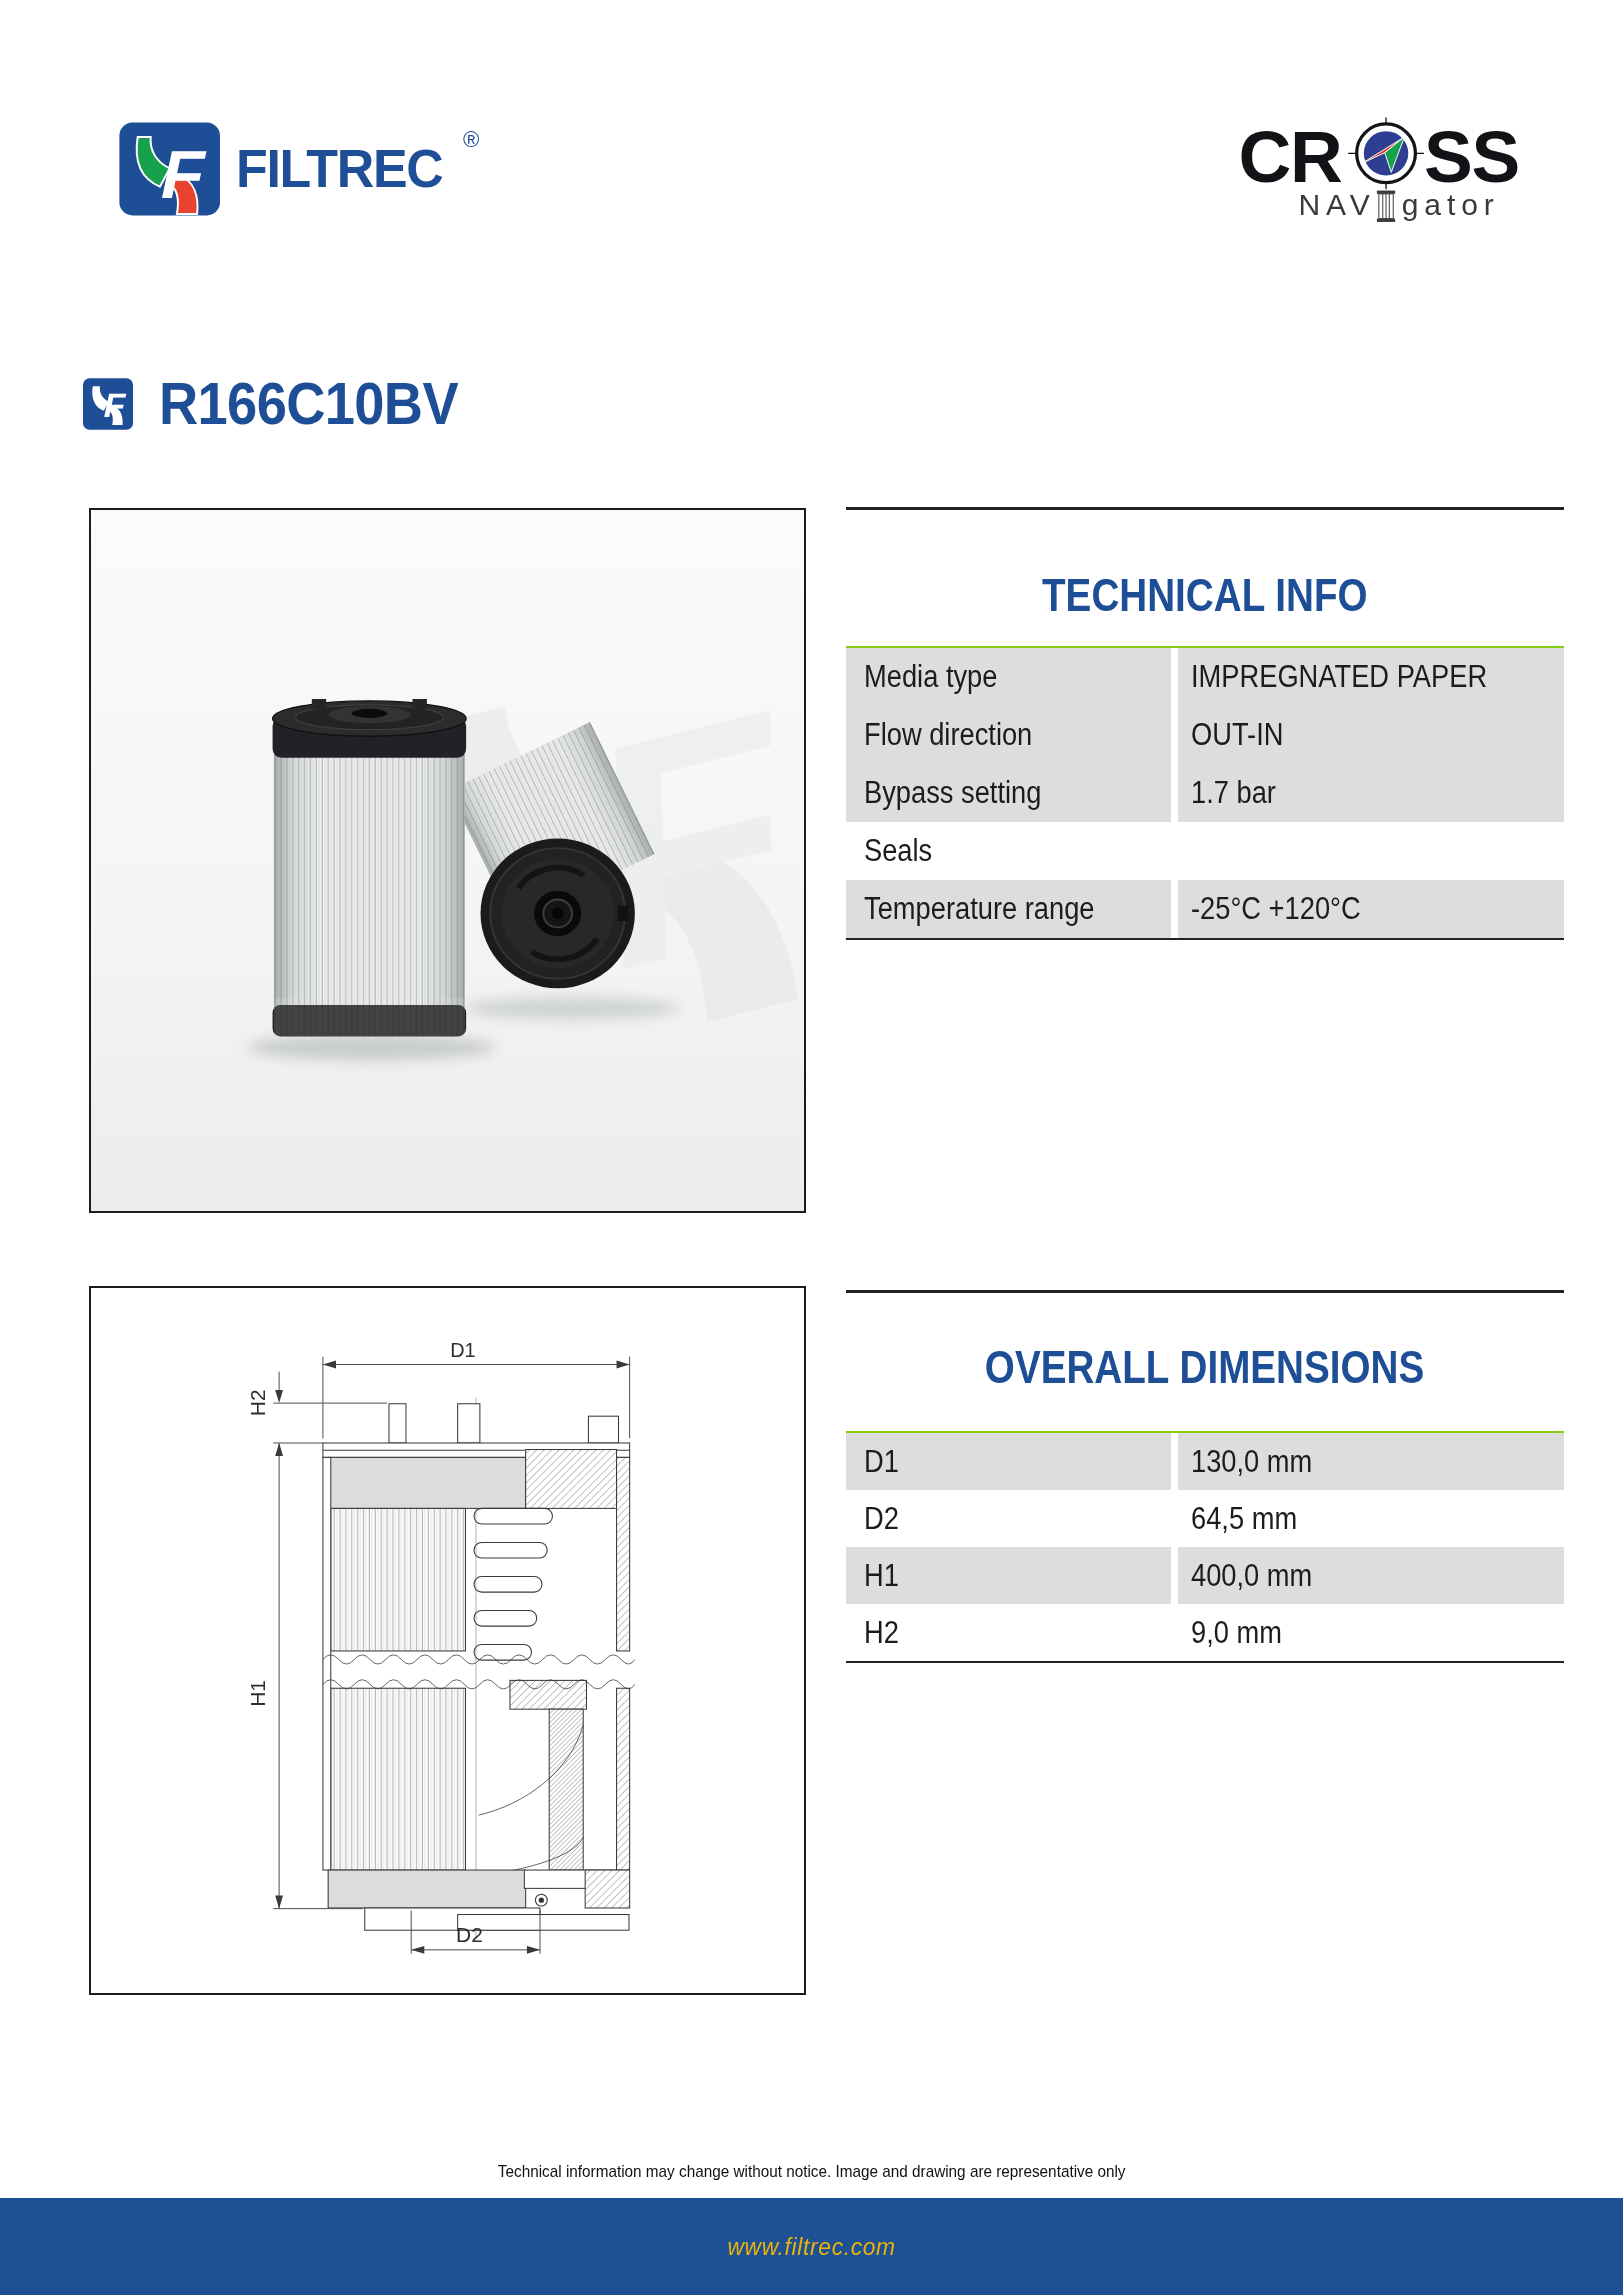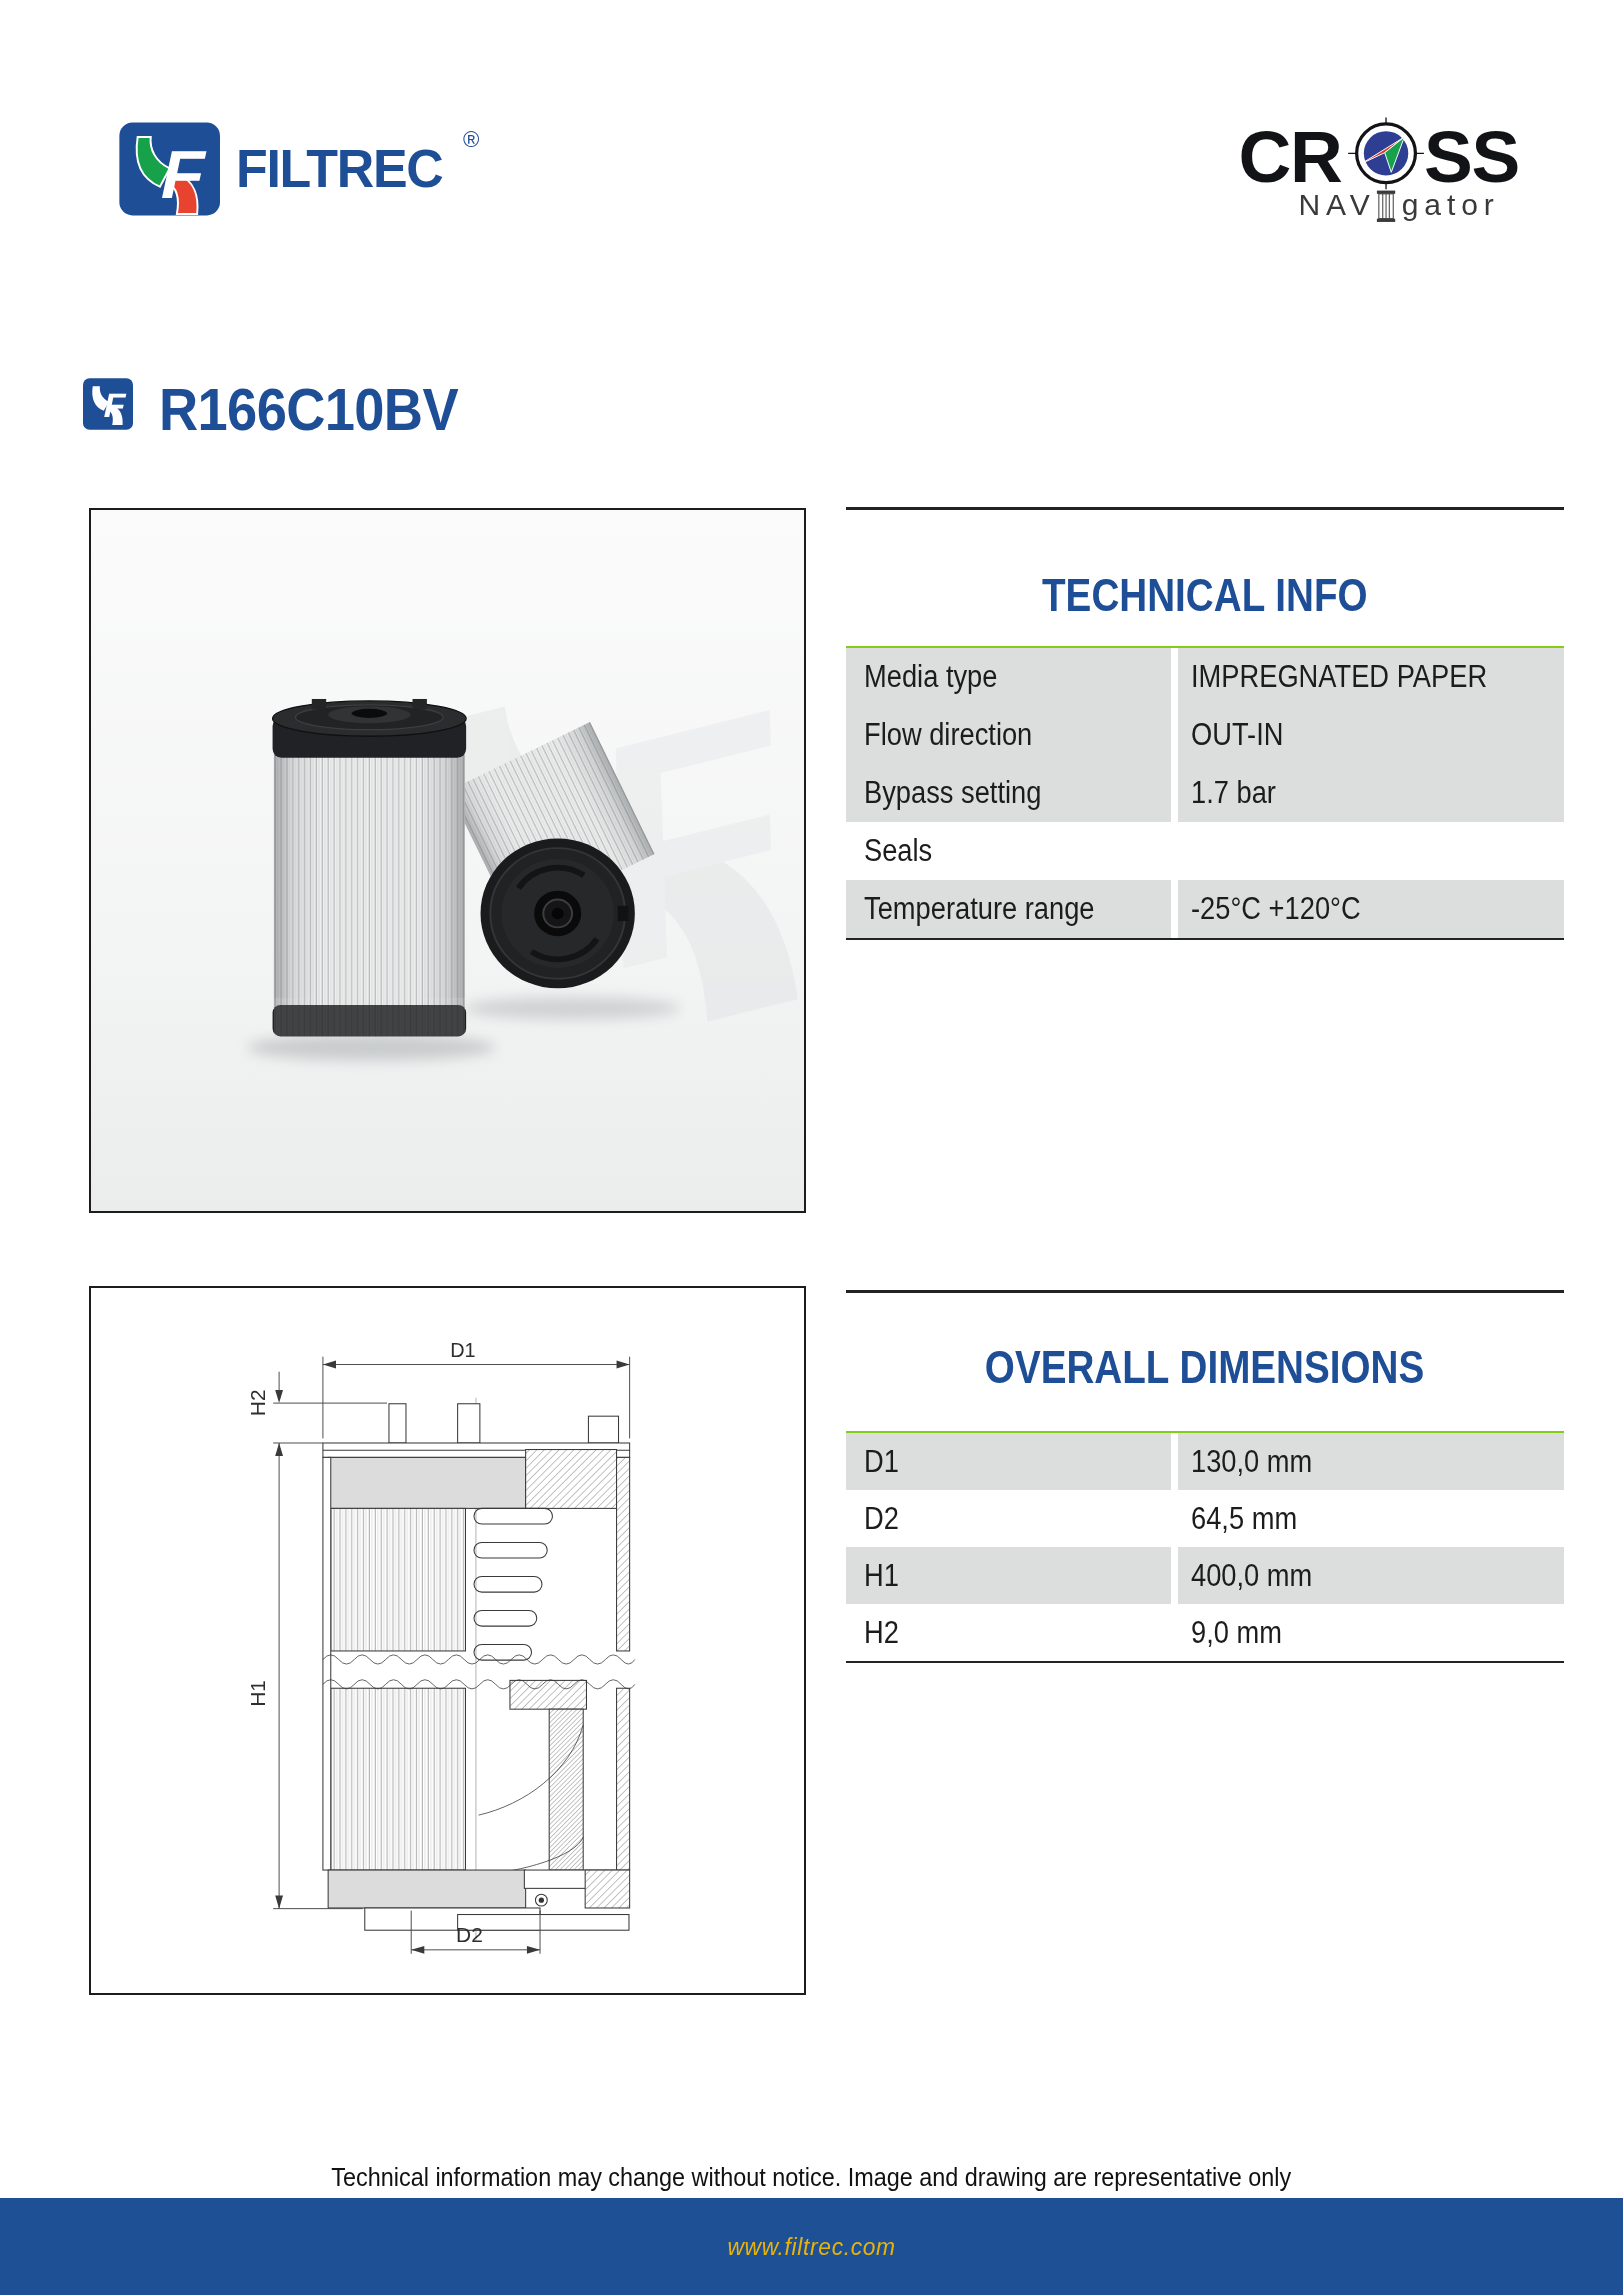--- a/index.html
+++ b/index.html
@@ -7,21 +7,21 @@
     position:relative;width:1623px;height:2295px;background:#ffffff;overflow:hidden;
     font-family:"Liberation Sans", sans-serif;color:#1a1a1a;
   }
   .abs{position:absolute;}
   
   .cx{display:inline-block;transform:scaleX(.88);transform-origin:0 50%;white-space:nowrap;}
   .cxc{display:inline-block;transform:scaleX(.84);transform-origin:50% 50%;white-space:nowrap;}
 
   
   #product-code{
-    left:159px;top:376px;height:55px;display:flex;align-items:flex-start;
+    left:159px;top:376px;height:55px;display:flex;align-items:center;
     font-size:59px;font-weight:bold;color:#1e4e96;letter-spacing:-0.7px;
   }
   #product-code .cx{transform:scaleX(.92);}
 
   
   .frame{border:2px solid #1c1c1c;box-sizing:border-box;background:linear-gradient(#fbfbfb, #f3f4f4 62%, #ebecec);}
   #photo-box{left:89px;top:508px;width:717px;height:705px;}
   #drawing-box{left:89px;top:1286px;width:717px;height:709px;background:#ffffff;}
 
   
@@ -37,21 +37,21 @@
   .cell.lab{width:325px;padding-left:18.3px;box-sizing:border-box;}
   .cell.val{flex:1;padding-left:13px;box-sizing:border-box;align-items:center;}
   .trow.odd .cell{background:#dcdddd;}
   .trow{height:58px;}
   #dims-table .trow{height:57px;}
   .subtx{font-size:19px;position:relative;top:9.2px;}
   .suftx{margin-left:6.5px;}
 
   
   #disclaimer{
-    left:0;top:2162px;width:1623px;text-align:center;font-size:26px;color:#111;
+    left:0;top:2162px;width:1623px;text-align:center;font-size:17px;color:#111;
   }
   #footer-bar{
     left:0;top:2198px;width:1623px;height:97px;background:#1e5096;
     display:flex;align-items:center;justify-content:center;
   }
   #footer-site{color:#eab308;font-size:24px;letter-spacing:0.7px;font-style:italic;}
 </style>
 </head>
 <body>
 

